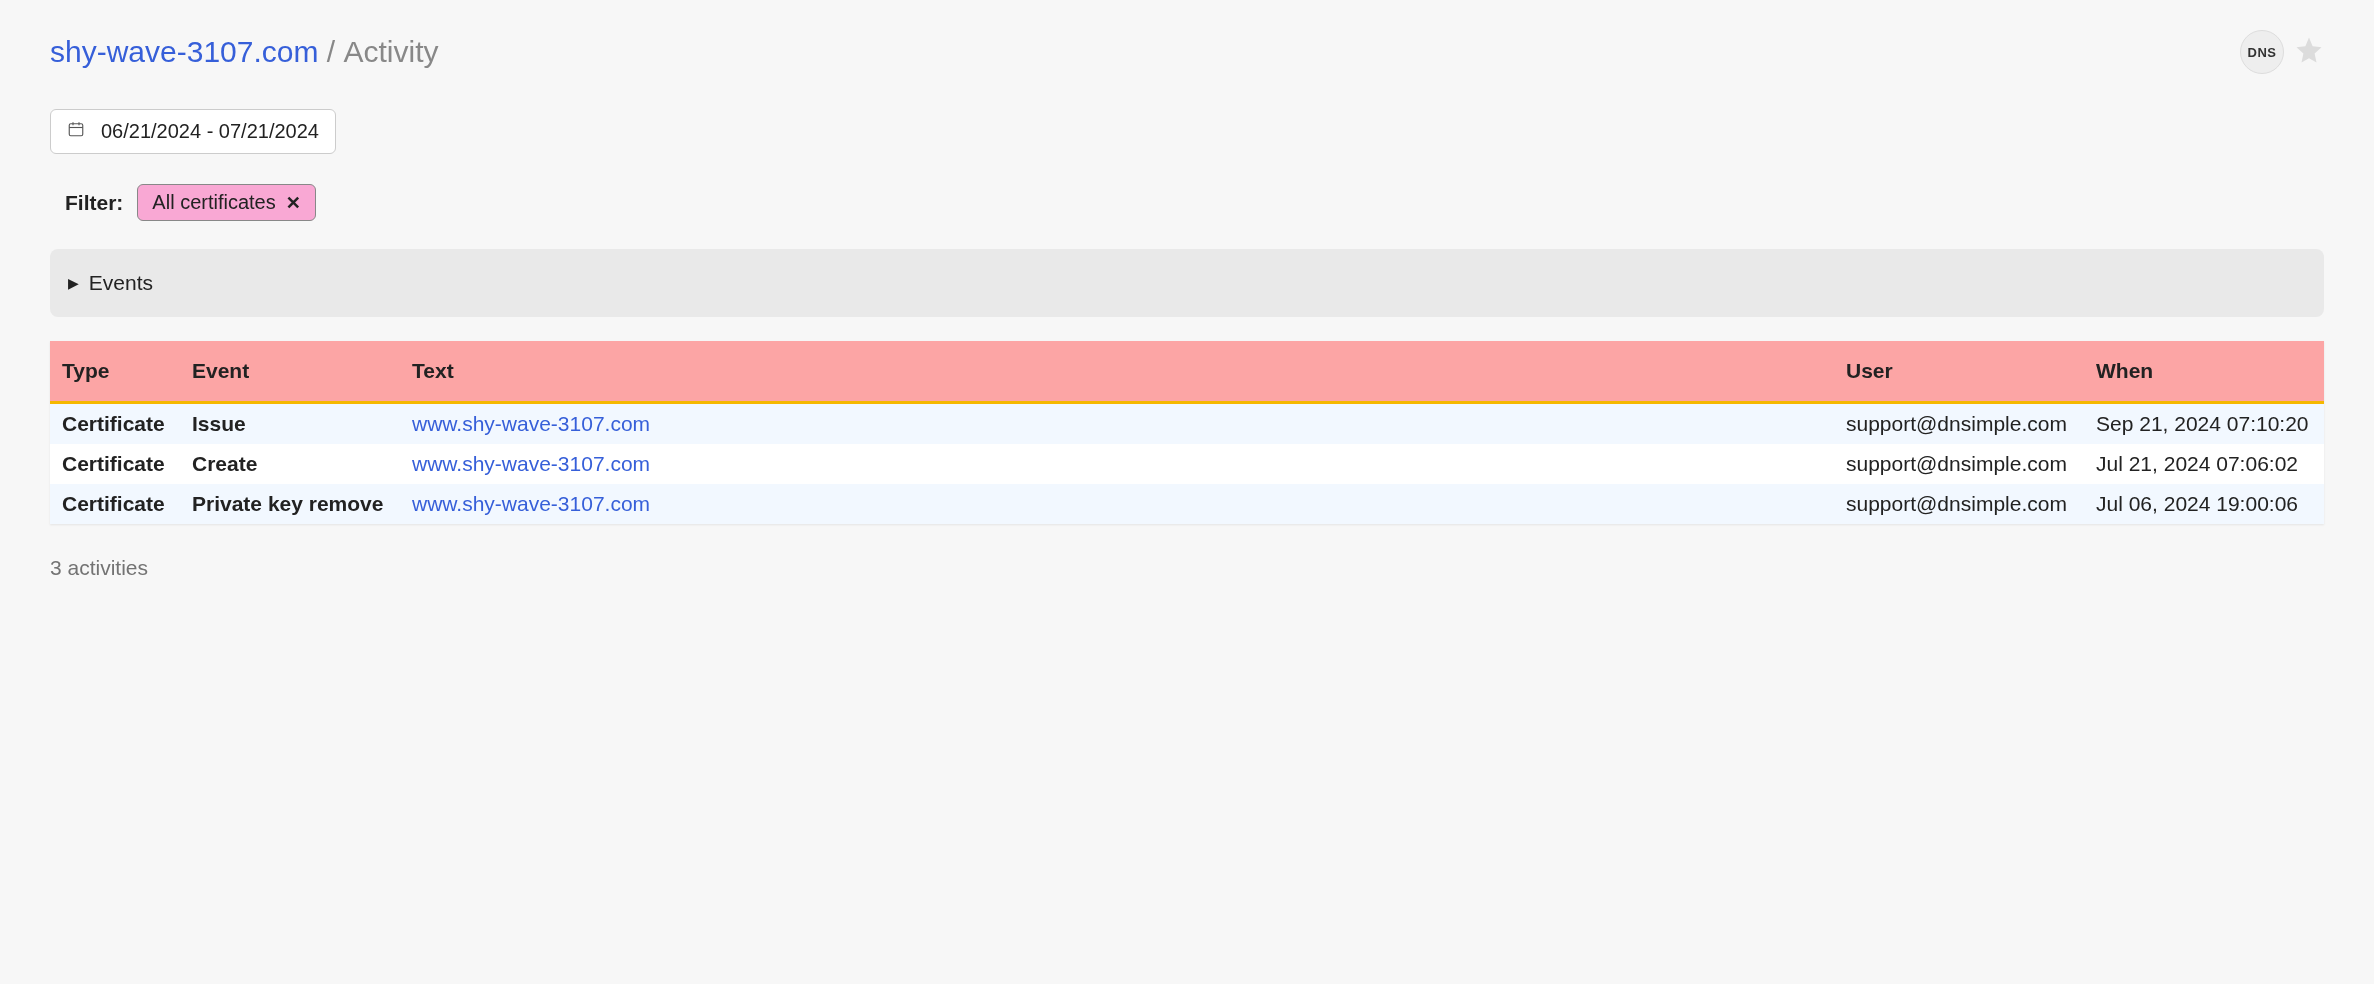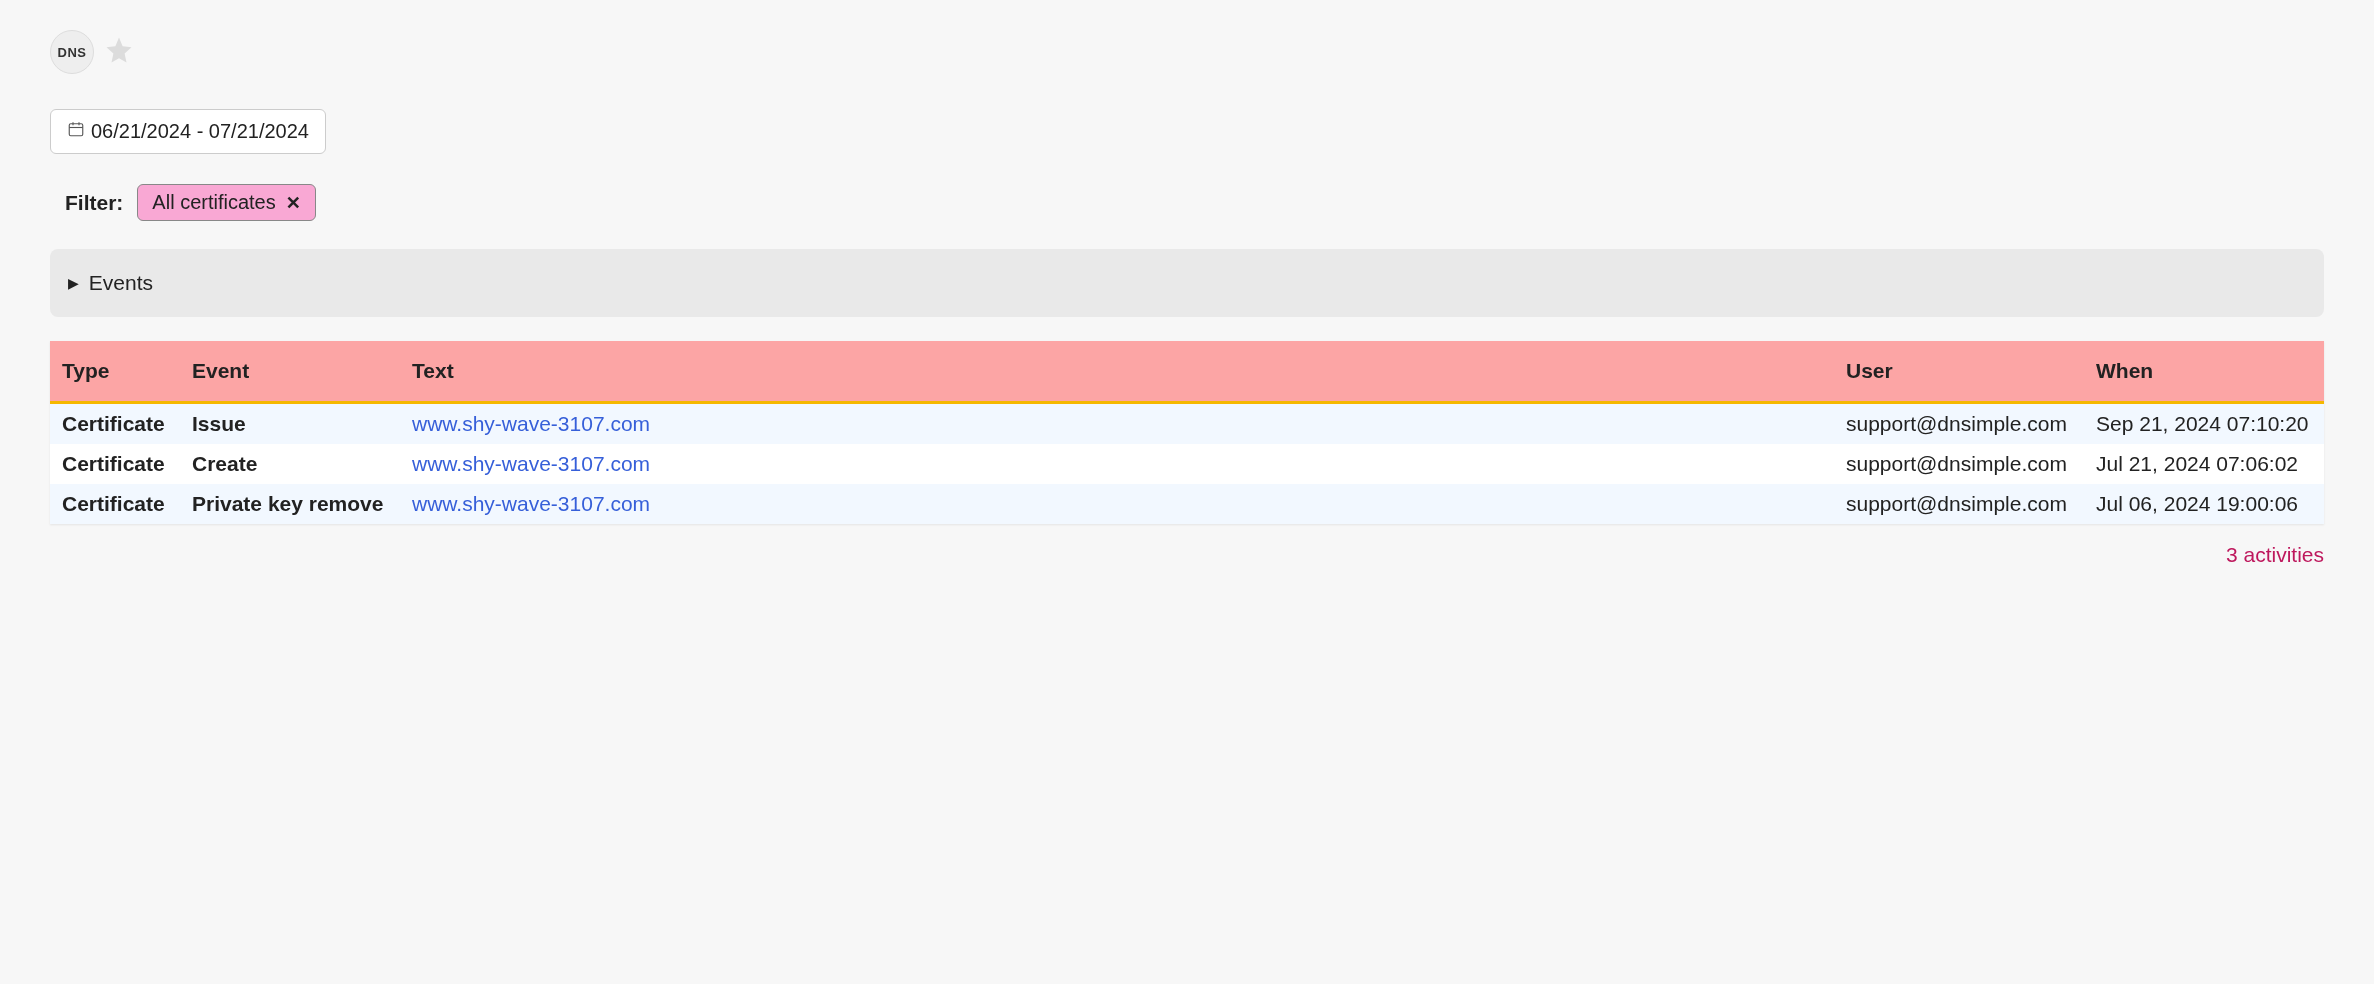--- a/index.html
+++ b/index.html
@@ -53,21 +53,21 @@
     letter-spacing: 0.5px;
   }
   .star-icon svg {
     width: 30px;
     height: 30px;
     fill: #dcdcdc;
   }
   .date-picker {
     display: inline-flex;
     align-items: center;
-    gap: 6px;
+    gap: 16px;
     background: #fff;
     border: 1px solid #ccc;
     border-radius: 6px;
     padding: 10px 16px;
     font-size: 20px;
     margin-bottom: 30px;
     cursor: pointer;
   }
   .date-picker svg {
     width: 18px;
@@ -139,32 +139,36 @@
   }
   .activity-table tbody tr:nth-child(even) {
     background: #fff;
   }
   .col-type { width: 130px; font-weight: 700; }
   .col-event { width: 220px; font-weight: 700; }
   .col-text a { color: #365fd9; text-decoration: none; }
   .col-user { width: 250px; }
   .col-when { width: 240px; white-space: nowrap; }
   .summary {
-    text-align: right;
-    font-size: 21px;
-    margin-top: 19px;
-    color: #be185d;
+    font-size: 21px;
+    margin-top: 32px;
+    color: #737373;
   }
 </style>
 </head>
 <body>
 
 
 
 <div class="header-row">
+  <div class="breadcrumb">
+    <a href="#">shy-wave-3107.com</a>
+    <span class="sep">/</span>
+    <span class="current">Activity</span>
+  </div>
   <div class="header-icons">
     <span class="dns-badge">DNS</span>
     <span class="star-icon">
       <svg viewBox="0 0 24 24">
           <path d="M12 2l2.9 6.9L22 9.8l-5.5 4.9L18 22l-6-3.5L6 22l1.5-7.3L2 9.8l7.1-.9L12 2z"></path>
         </svg>
     </span>
   </div>
 </div>
 

